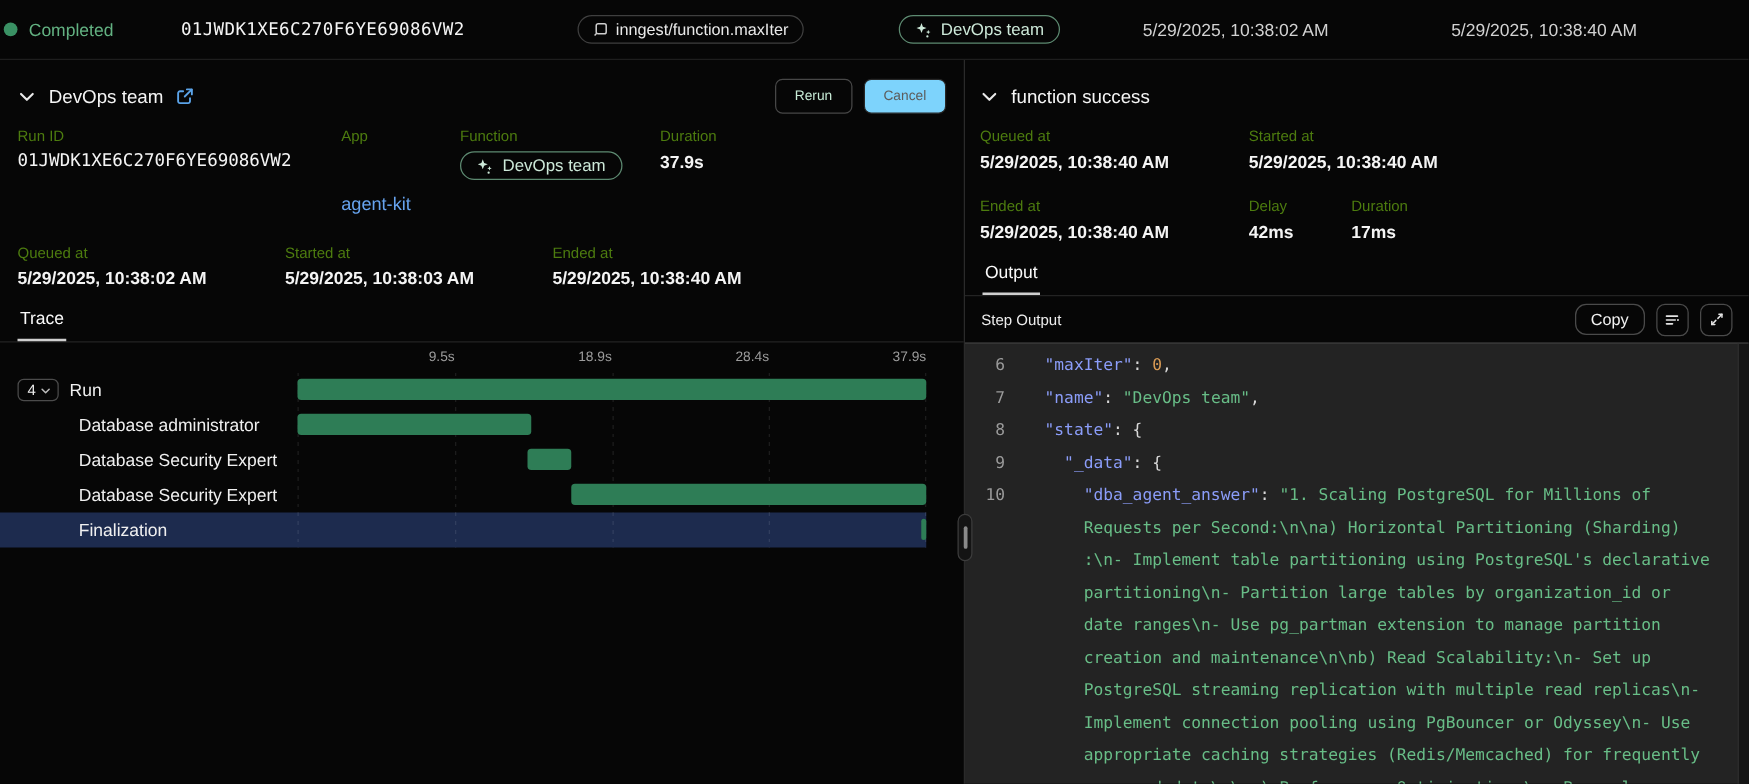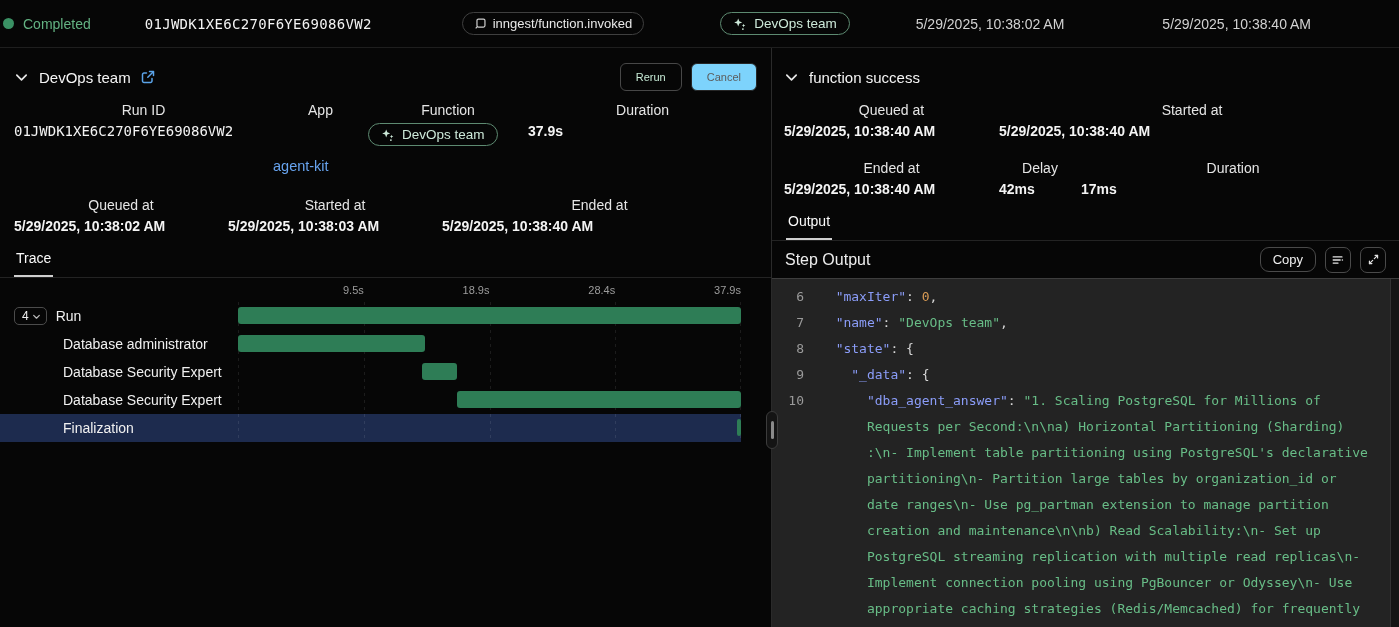--- a/index.html
+++ b/index.html
@@ -58,21 +58,21 @@
     font-family:"Liberation Sans", sans-serif;
   }
   .btn.disabled { background:#7dd3fc; border-color:#262626; color:#5c5c5c; cursor:default; }
 
   
   .meta-grid { padding:6px 14px 0 14px; display:grid; }
   .meta-grid.lp-r1 { grid-template-columns:259px 95px 160px 1fr; }
   .meta-grid.lp-r2 { grid-template-columns:214px 214px 1fr; margin-top:17px; }
   .meta-grid.rp-r1 { grid-template-columns:215px 1fr; }
   .meta-grid.rp-r2 { grid-template-columns:215px 82px 1fr; margin-top:15px; }
-  .field-label { font-size:14px; color:#e5e5e5; margin-bottom:5px;text-align:center; }
+  .field-label { font-size:12px; color:#4d7c0f; margin-bottom:5px; }
   .field-value { font-size:14px; color:#f4f4f4; font-weight:bold; }
   .field-value.mono { font-weight:normal; font-size:14px; }
   .field-value.link { color:#67a3ee; font-weight:normal; font-size:14.5px; cursor:pointer;margin-top:40px; }
   .field-value.plain { font-weight:bold; }
 
   
   .tabs { margin-top:16px; padding:0 14px; border-bottom:1px solid #232323; display:flex; }
   .tab {
     font-size:14px; color:#fafafa; padding:0 2px 9px 2px;
     border-bottom:2px solid #cfcfcf; cursor:pointer;
@@ -108,21 +108,21 @@
   
   .split-handle {
     position:absolute; left:766px; top:363px; width:12px; height:38px;
     border:1px solid #3c3c3c; border-radius:7px; background:#141414;
     display:flex; align-items:center; justify-content:center; cursor:col-resize; z-index:5;
   }
   .split-handle .grip { width:3px; height:18px; border-radius:2px; background:#8a8a8a; }
 
   
   .step-head { height:37px; display:flex; align-items:center; padding:0 13px; }
-  .step-title { font-size:16px; color:#ededed; }
+  .step-title { font-size:12px; color:#ededed; }
   .step-actions { margin-left:auto; display:flex; align-items:center; gap:9px; }
   .copy-btn {
     border:1px solid #4a4a4a; border-radius:9px; background:transparent;
     color:#f0f0f0; font-size:13px; padding:4px 12px; cursor:pointer;
     font-family:"Liberation Sans", sans-serif;
   }
   .icon-btn {
     width:26px; height:26px; border:1px solid #4a4a4a; border-radius:7px;
     display:inline-flex; align-items:center; justify-content:center;
     color:#e4e4e4; cursor:pointer; background:transparent;
@@ -160,21 +160,21 @@
     <span class="status-text">Completed</span>
   </div>
   <span class="topbar-runid mono">01JWDK1XE6C270F6YE69086VW2</span>
   <span class="pill-badge event-badge">
     <span>
       <svg width="13" height="13" viewBox="0 0 14 14" fill="none" stroke="#cfcfcf" stroke-width="1.3">
         <rect x="3.2" y="2.2" width="8.6" height="8.6" rx="1.6"></rect>
         <path d="M3.6 10.4 L1.8 12.2"></path>
       </svg>
     </span>
-    <span>inngest/function.invoked</span>
+    <span>inngest/function.maxIter</span>
   </span>
   <span class="fn-pill">
     <span>
       <svg width="14" height="14" viewBox="0 0 14 14" fill="#cde9d9">
         <path d="M5.2 1.4 L6.3 4.3 L9.2 5.4 L6.3 6.5 L5.2 9.4 L4.1 6.5 L1.2 5.4 L4.1 4.3 Z"></path>
         <path d="M10.6 6.8 L11.1 8.1 L12.4 8.6 L11.1 9.1 L10.6 10.4 L10.1 9.1 L8.8 8.6 L10.1 8.1 Z"></path>
         <circle cx="9.9" cy="12.1" r="0.9"></circle>
       </svg>
     </span>
     <span>DevOps team</span>

